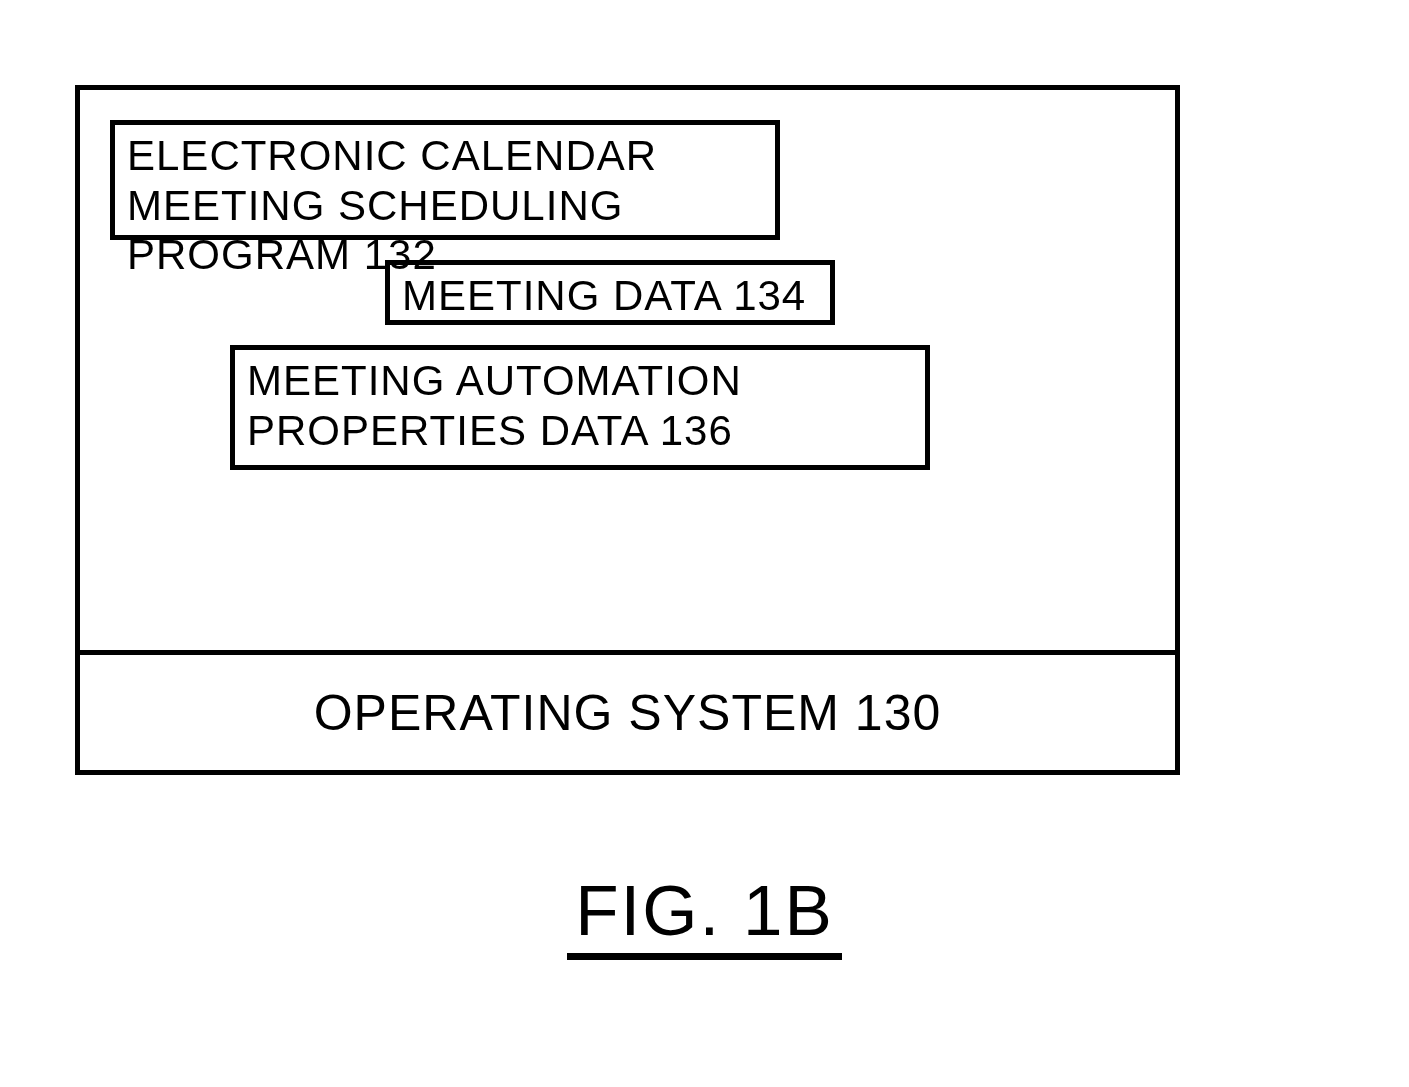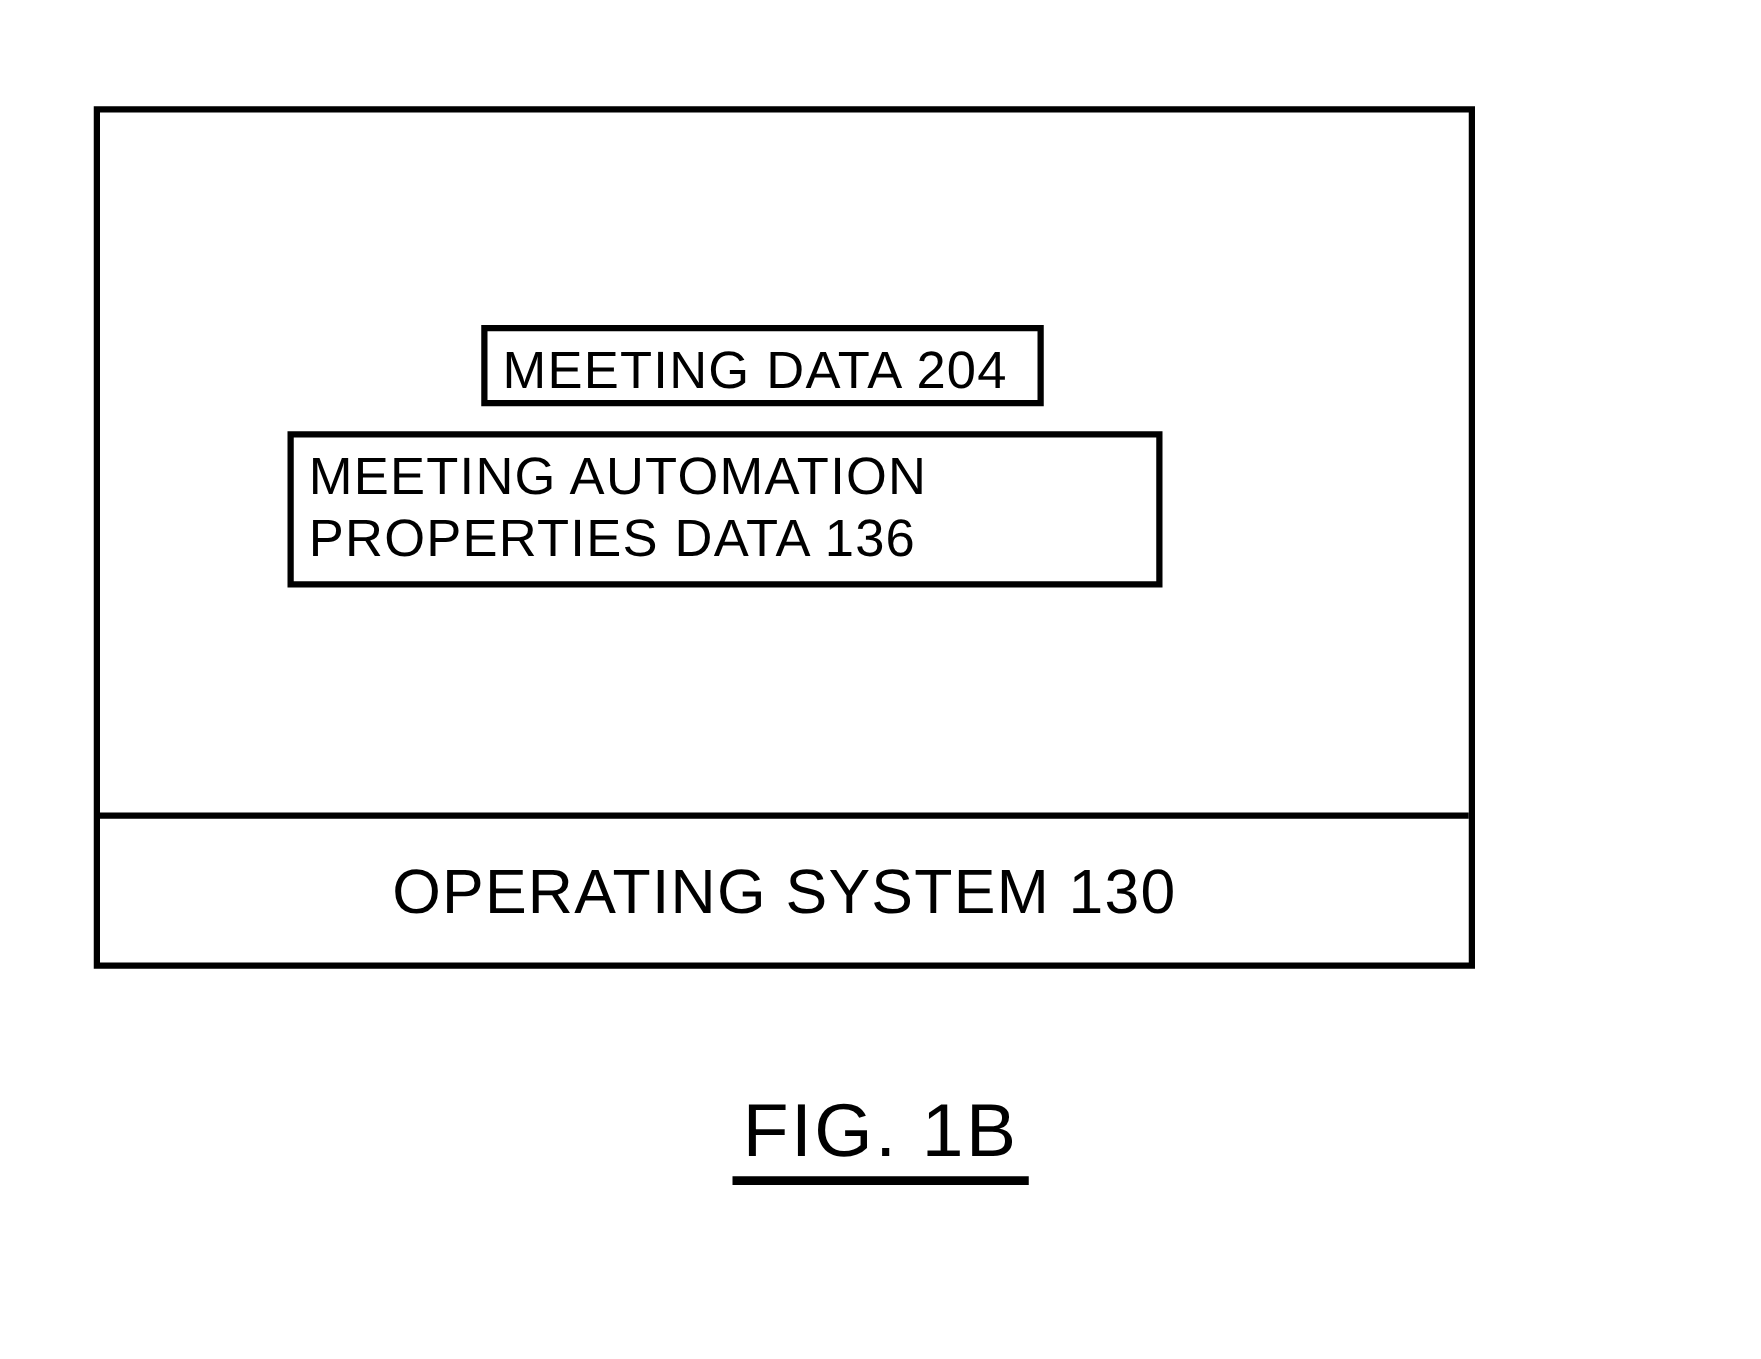--- a/index.html
+++ b/index.html
@@ -59,40 +59,41 @@
     letter-spacing: 1px;
     color: #000;
     text-align: center;
   }
   .fig-label {
     position: absolute;
     left: 0;
     width: 1409px;
     top: 870px;
     text-align: center;
-    font-size: 60px;
+    font-size: 71px;
     font-weight: 400;
     letter-spacing: 2px;
     color: #000;
   }
   .fig-label span.underline {
     display: inline-block;
     border-bottom: 7px solid #000;
     padding: 0 8px 2px 8px;
   }
 </style>
 </head>
 <body>
 
 <div class="canvas">
 
   <div class="outer-frame">
 
+    <div class="inner-box box-132">ELECTRONIC CALENDAR MEETING SCHEDULING PROGRAM 132</div>
 
-    <div class="inner-box box-134">MEETING DATA 204</div>
+    <div class="inner-box box-134">MEETING DATA 134</div>
 
     <div class="inner-box box-136">MEETING AUTOMATION PROPERTIES DATA 136</div>
 
 
     <div class="divider"></div>
 
     <div class="os-area">OPERATING SYSTEM 130</div>
 
   </div>
 

